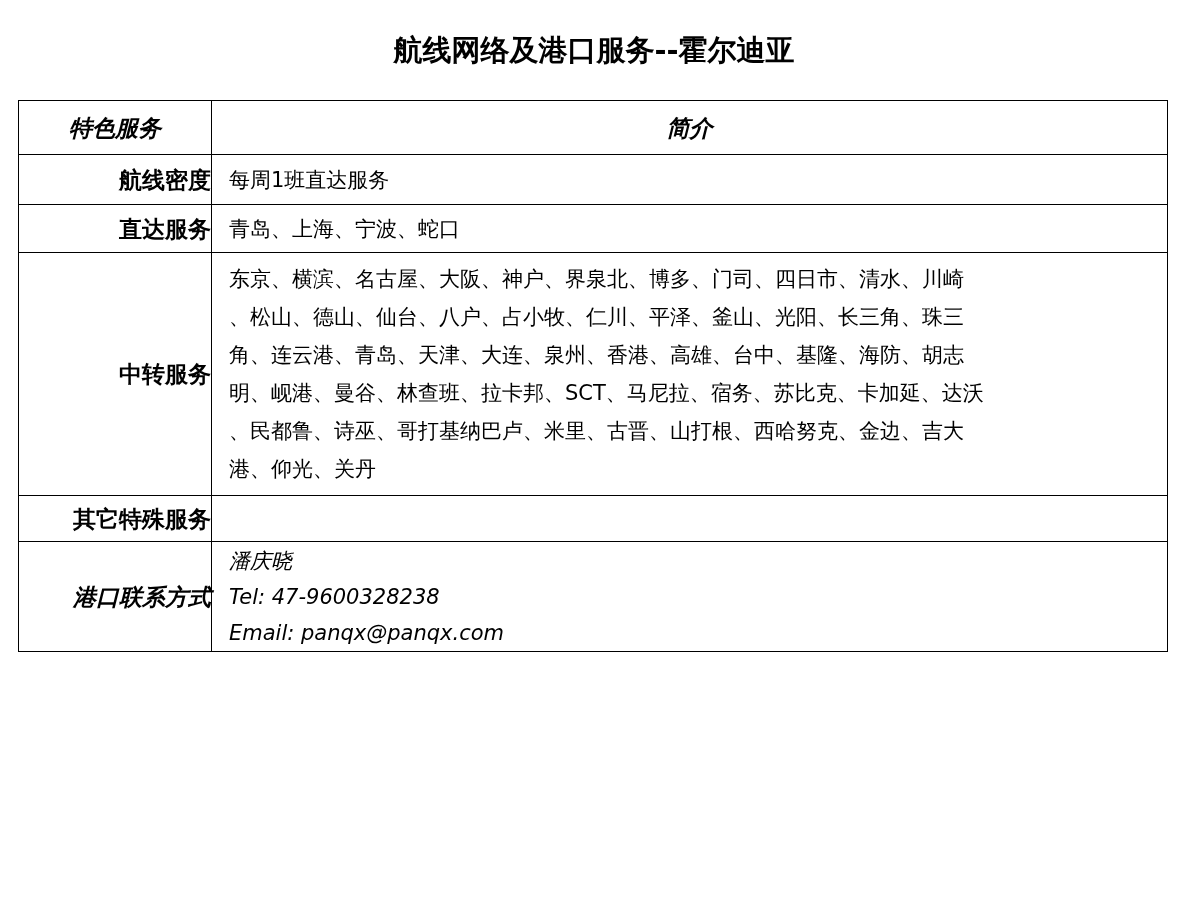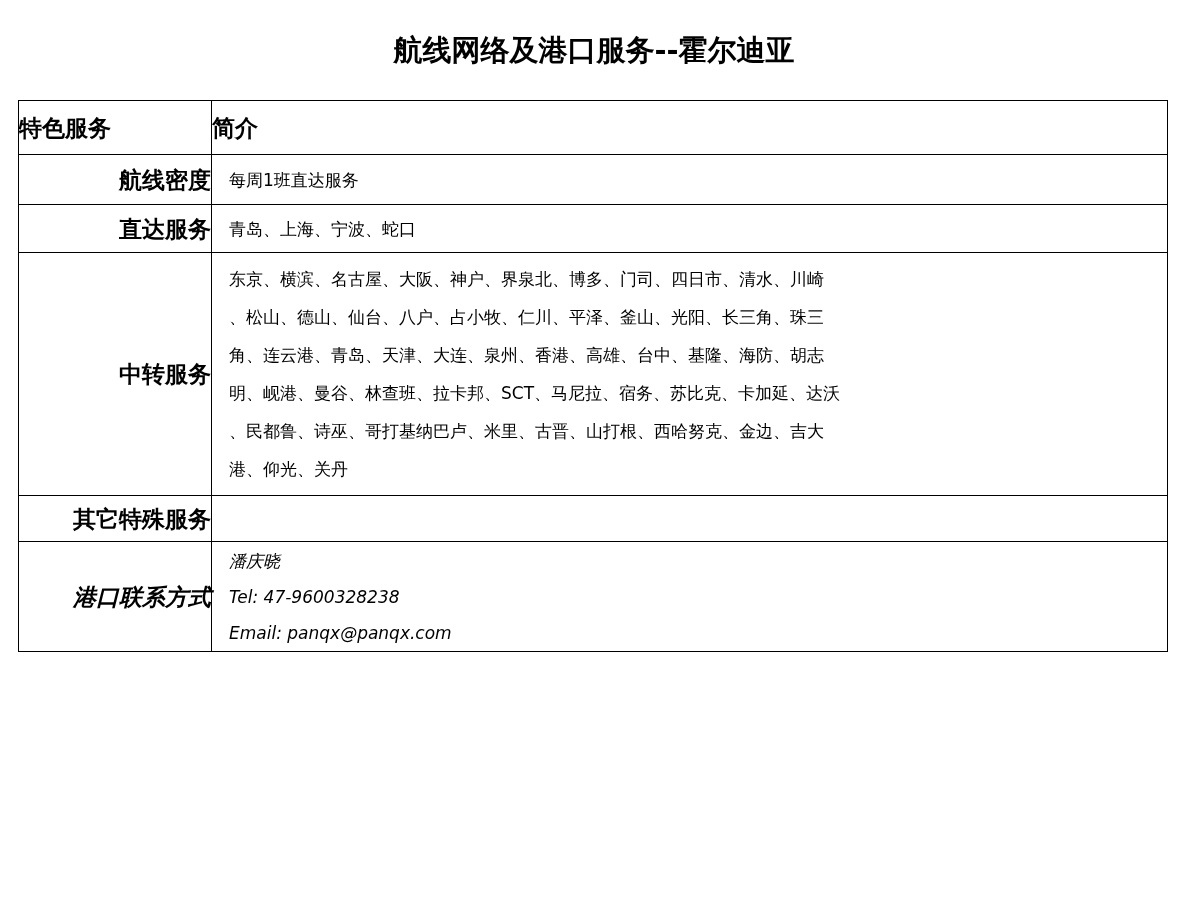--- a/index.html
+++ b/index.html
@@ -41,26 +41,28 @@
     }
     .col-label { width: 193px; }
     .col-desc { width: auto; }
     .label-cell {
       text-align: right;
       font-weight: bold;
       font-size: 23px;
       line-height: 30px;
     }
     .header-cell {
+      text-align: center;
       font-weight: bold;
       font-size: 23px;
       line-height: 30px;
+      font-style: italic;
     }
     .desc-cell {
-      font-size: 17px;
+      font-size: 21px;
       line-height: 30px;
       padding-left: 17px !important;
       padding-right: 6px !important;
     }
     .row-header td { height: 53px; }
     .row-density td { height: 49px; }
     .row-transit td { height: 202px; }
     .row-direct td { height: 47px; }
     .row-transship td { height: 242px; }
     .row-other td { height: 45px; }

